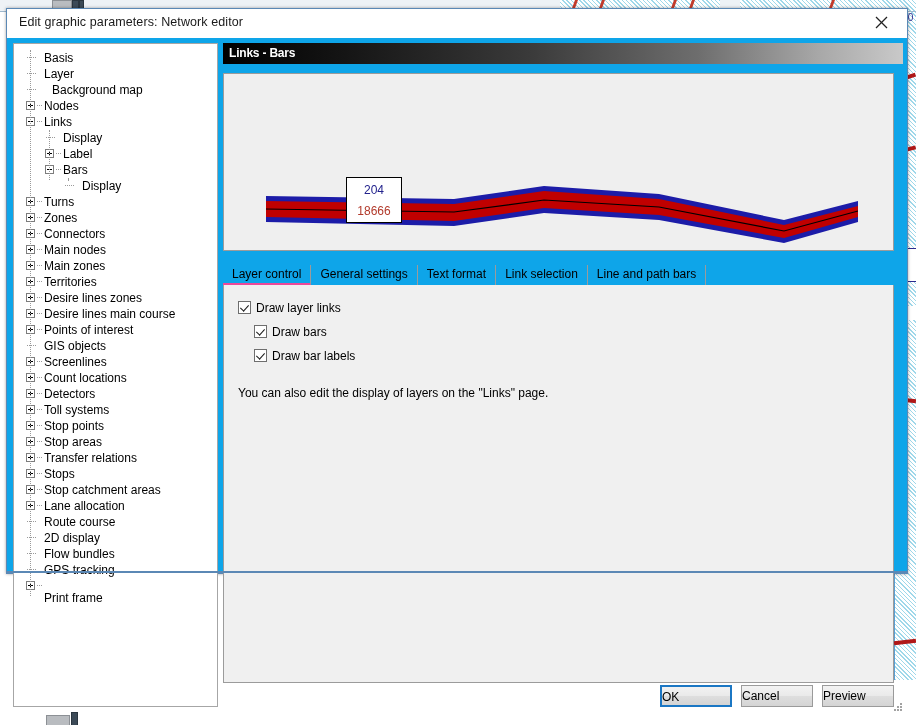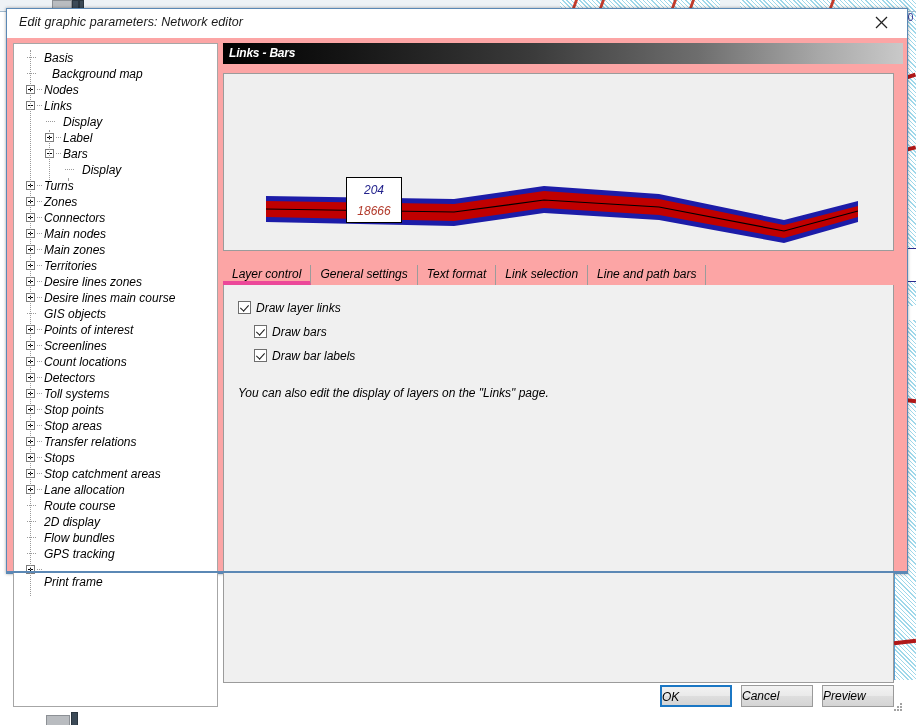--- a/index.html
+++ b/index.html
@@ -73,25 +73,24 @@
     position: absolute; top: 0; height: 10px;
     background: #b9bcc0; border: 1px solid #8c9095;
   }
   .taskbtn.dark { background: #3c4a57; border-color: #2a353f; }
 
   
   #dialog {
     position: absolute;
     left: 6px; top: 8px;
     width: 902px; height: 566px;
-    background: #fca5a5;
+    background: #0ea5e9;
     border: 1px solid #5b88b5;
     box-shadow: 0 0 3px rgba(0,0,0,0.35);
     box-sizing: border-box;
-    font-style: italic;
   }
   #titlebar {
     position: relative;
     height: 28px;
     background: #ffffff;
     border-bottom: 1px solid #ffffff;
   }
   #title-text {
     position: absolute;
     left: 12px; top: 6px;
@@ -224,21 +223,21 @@
     line-height: 19px;
     padding: 0 9px;
     font-size: 12px;
     color: #000;
     border-right: 1px solid #9b9b9b;
     box-sizing: border-box;
     cursor: default;
     background: transparent;
   }
   .tab.active {
-    border-bottom: 5px solid #ec4899;
+    border-bottom: 3px solid #ec4899;
     margin-bottom: -1px;
   }
 
   
   #tab-content {
     position: absolute;
     left: 0; top: 242px;
     width: 671px; height: 398px;
     background: #f0f0f0;
     border: 1px solid #9b9b9b;
@@ -367,20 +366,24 @@
 
   <div id="tree-panel">
     <div class="tree-inner" id="tree-inner">
 
     <div class="tree-row">
           <span class="tdot" style="left: 13px; width: 9px;"></span>
           <span class="tree-label" style="left: 30px;">Basis</span>
         </div>
         <div class="tree-row">
           <span class="tdot" style="left: 13px; width: 9px;"></span>
+          <span class="tree-label" style="left: 30px;">Layer</span>
+        </div>
+        <div class="tree-row">
+          <span class="tdot" style="left: 13px; width: 9px;"></span>
           <span class="tree-label" style="left: 30px; margin-left: 8px;">Background map</span>
         </div>
         <div class="tree-row">
           <span class="tw plus" style="left: 12px;"></span>
           <span class="tdot" style="left: 23px; width: 5px;"></span>
           <span class="tree-label" style="left: 30px;">Nodes</span>
         </div>
         <div class="tree-row">
           <span class="tw" style="left: 12px;"></span>
           <span class="tdot" style="left: 23px; width: 5px;"></span>
@@ -438,27 +441,27 @@
           <span class="tw plus" style="left: 12px;"></span>
           <span class="tdot" style="left: 23px; width: 5px;"></span>
           <span class="tree-label" style="left: 30px;">Desire lines zones</span>
         </div>
         <div class="tree-row">
           <span class="tw plus" style="left: 12px;"></span>
           <span class="tdot" style="left: 23px; width: 5px;"></span>
           <span class="tree-label" style="left: 30px;">Desire lines main course</span>
         </div>
         <div class="tree-row">
+          <span class="tw plus" style="left: 12px;"></span>
+          <span class="tdot" style="left: 23px; width: 5px;"></span>
+          <span class="tree-label" style="left: 30px;">Points of interest</span>
+        </div>
+        <div class="tree-row">
           <span class="tdot" style="left: 13px; width: 9px;"></span>
           <span class="tree-label" style="left: 30px;">GIS objects</span>
-        </div>
-        <div class="tree-row">
-          <span class="tw plus" style="left: 12px;"></span>
-          <span class="tdot" style="left: 23px; width: 5px;"></span>
-          <span class="tree-label" style="left: 30px;">Points of interest</span>
         </div>
         <div class="tree-row">
           <span class="tw plus" style="left: 12px;"></span>
           <span class="tdot" style="left: 23px; width: 5px;"></span>
           <span class="tree-label" style="left: 30px;">Screenlines</span>
         </div>
         <div class="tree-row">
           <span class="tw plus" style="left: 12px;"></span>
           <span class="tdot" style="left: 23px; width: 5px;"></span>
           <span class="tree-label" style="left: 30px;">Count locations</span>

